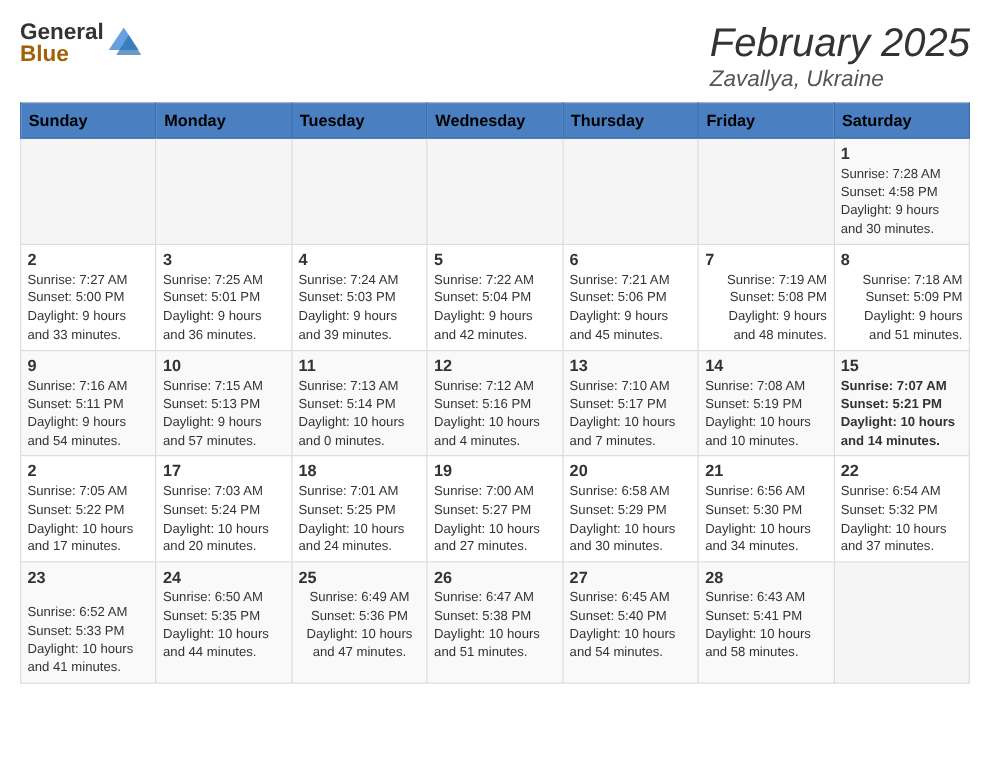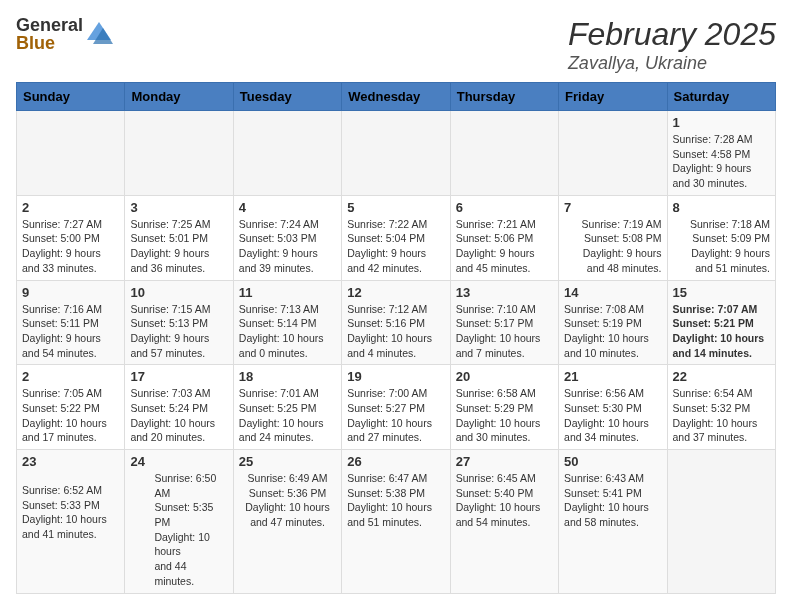--- a/index.html
+++ b/index.html
@@ -302,21 +302,21 @@
       <tr>
         <td>
           <span class="day-number">23</span>
           <div class="day-info" style="white-space: pre-line; margin-top: 14px;">Sunrise: 6:52 AM
 Sunset: 5:33 PM
 Daylight: 10 hours
 and 41 minutes.</div>
         </td>
         <td>
           <span class="day-number">24</span>
-          <div class="day-info" style="white-space: pre-line; margin-left: 24px;">Sunrise: 6:50 AM
+          <div class="day-info" style="white-space: pre-line;">Sunrise: 6:50 AM
 Sunset: 5:35 PM
 Daylight: 10 hours
 and 44 minutes.</div>
         </td>
         <td>
           <span class="day-number">25</span>
           <div class="day-info" style="white-space: pre-line; text-align: center;">Sunrise: 6:49 AM
 Sunset: 5:36 PM
 Daylight: 10 hours
 and 47 minutes.</div>
@@ -329,21 +329,21 @@
 and 51 minutes.</div>
         </td>
         <td>
           <span class="day-number">27</span>
           <div class="day-info" style="white-space: pre-line;">Sunrise: 6:45 AM
 Sunset: 5:40 PM
 Daylight: 10 hours
 and 54 minutes.</div>
         </td>
         <td>
-          <span class="day-number">50</span>
+          <span class="day-number">28</span>
           <div class="day-info" style="white-space: pre-line;">Sunrise: 6:43 AM
 Sunset: 5:41 PM
 Daylight: 10 hours
 and 58 minutes.</div>
         </td>
         <td class="empty-cell"></td>
       </tr>
     </tbody>
 </table>
 

